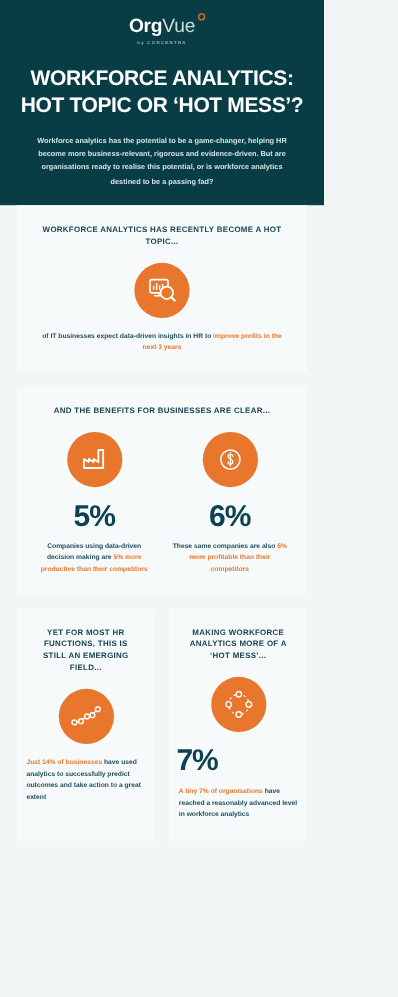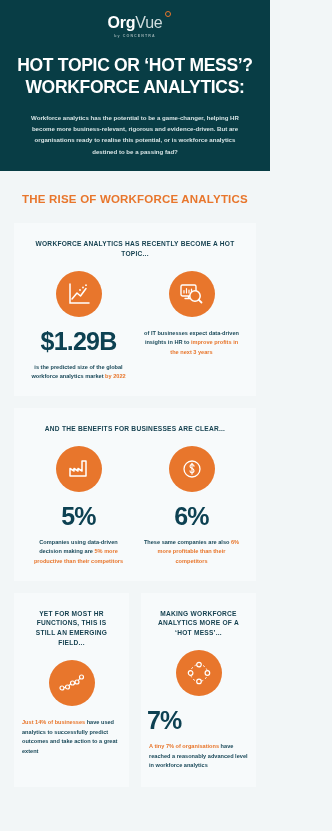--- a/index.html
+++ b/index.html
@@ -91,48 +91,34 @@
 
     <div class="logo-wrap">
       <div class="logo">
         <div class="logo-text"><span>Org</span><span class="vue">Vue</span></div>
         <span class="logo-dot"></span>
       </div>
       <div class="logo-sub">by CONCENTRA</div>
     </div>
 
     <div class="hero-title">
+      <div>WORKFORCE ANALYTICS:</div>
       <div>HOT TOPIC OR ‘HOT MESS’?</div>
-      <div>WORKFORCE ANALYTICS:</div>
     </div>
 
     <div class="hero-sub">Workforce analytics has the potential to be a game-changer, helping HR become more business-relevant, rigorous and evidence-driven. But are organisations ready to realise this potential, or is workforce analytics destined to be a passing fad?</div>
   </div>
 
-  <div class="section-title">THE RISE OF WORKFORCE ANALYTICS</div>
 
   <div class="cards">
 
     <div class="card">
       <div class="card-head">WORKFORCE ANALYTICS HAS RECENTLY BECOME A HOT TOPIC...</div>
       <div class="cols">
 
-        <div class="col">
-          <div class="icon-circle">
-            <svg width="26" height="26" viewBox="0 0 26 26" fill="none">
-              <path d="M4 3 V22 H23" stroke="#fff" stroke-width="1.5" stroke-linecap="round"></path>
-              <path d="M6 18 L11 12 L14.5 15 L20 7.5" stroke="#fff" stroke-width="1.5" stroke-linecap="round" stroke-linejoin="round"></path>
-              <circle cx="17" cy="6.5" r="0.9" fill="#fff"></circle>
-              <circle cx="20" cy="4.2" r="0.9" fill="#fff"></circle>
-              <circle cx="14" cy="9" r="0.9" fill="#fff"></circle>
-            </svg>
-          </div>
-          <div class="stat">$1.29B</div>
-          <div class="caption"><span>is the predicted size of the global workforce analytics market </span><span class="hl">by 2022</span></div>
-        </div>
 
         <div class="col">
           <div class="icon-circle">
             <svg width="27" height="27" viewBox="0 0 27 27" fill="none">
               <rect x="3" y="5" width="15" height="11" rx="1.4" stroke="#fff" stroke-width="1.4"></rect>
               <path d="M6 13 V10.5 M8.5 13 V8.5 M11 13 V10 M13.5 13 V9" stroke="#fff" stroke-width="1.2" stroke-linecap="round"></path>
               <path d="M7 18.5 H14" stroke="#fff" stroke-width="1.3" stroke-linecap="round"></path>
               <path d="M10.5 16 V18.5" stroke="#fff" stroke-width="1.3"></path>
               <circle cx="17" cy="16" r="5.2" stroke="#fff" stroke-width="1.5" fill="#e8762c"></circle>
               <path d="M20.8 19.8 L23.5 22.5" stroke="#fff" stroke-width="1.8" stroke-linecap="round"></path>

